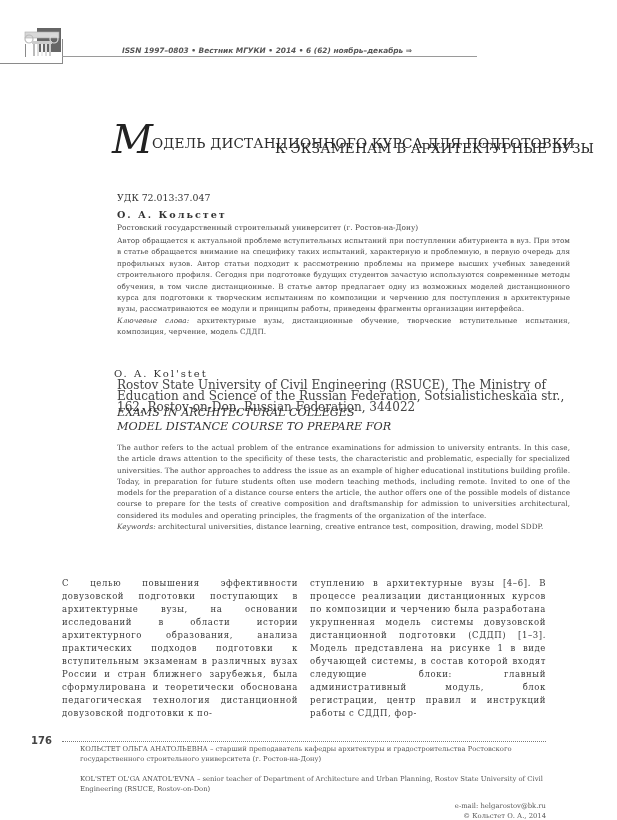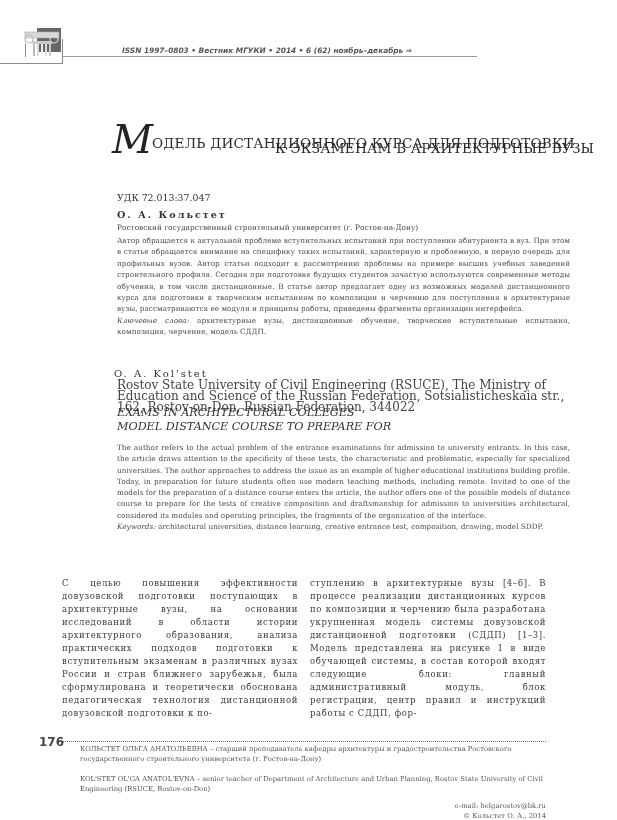--- a/index.html
+++ b/index.html
@@ -36,21 +36,21 @@
   .en-abstract { top:442px; line-height:11.3px; }
 
   
   .col { font-size:8.5px; line-height:13px; color:#3a3a3a; text-align:justify; letter-spacing:0.6px; }
   .col-left { left:62px; top:577px; width:236px; }
   .col-right { left:310px; top:577px; width:236px; }
   .dots { left:62px; top:741px; width:484px; height:0; border-top:1px dotted #777; }
 
   
   .page-num { left:31px; top:735px; font-family:"DejaVu Sans","Liberation Sans",sans-serif;
-              font-weight:bold; font-size:12px; color:#444;margin-left:8px; }
+              font-weight:bold; font-size:10px; color:#444; }
   .foot { left:80px; width:480px; font-size:6.8px; line-height:10px; color:#555; }
   .foot-ru { top:744px; }
   .foot-en { top:774px; }
   .foot-email { top:801px; right:71px; left:auto; width:auto; text-align:right; }
   .foot-copy { top:811px; right:71px; left:auto; width:auto; text-align:right; }
 </style>
 </head>
 <body>
 
 <div class="abs logo">

